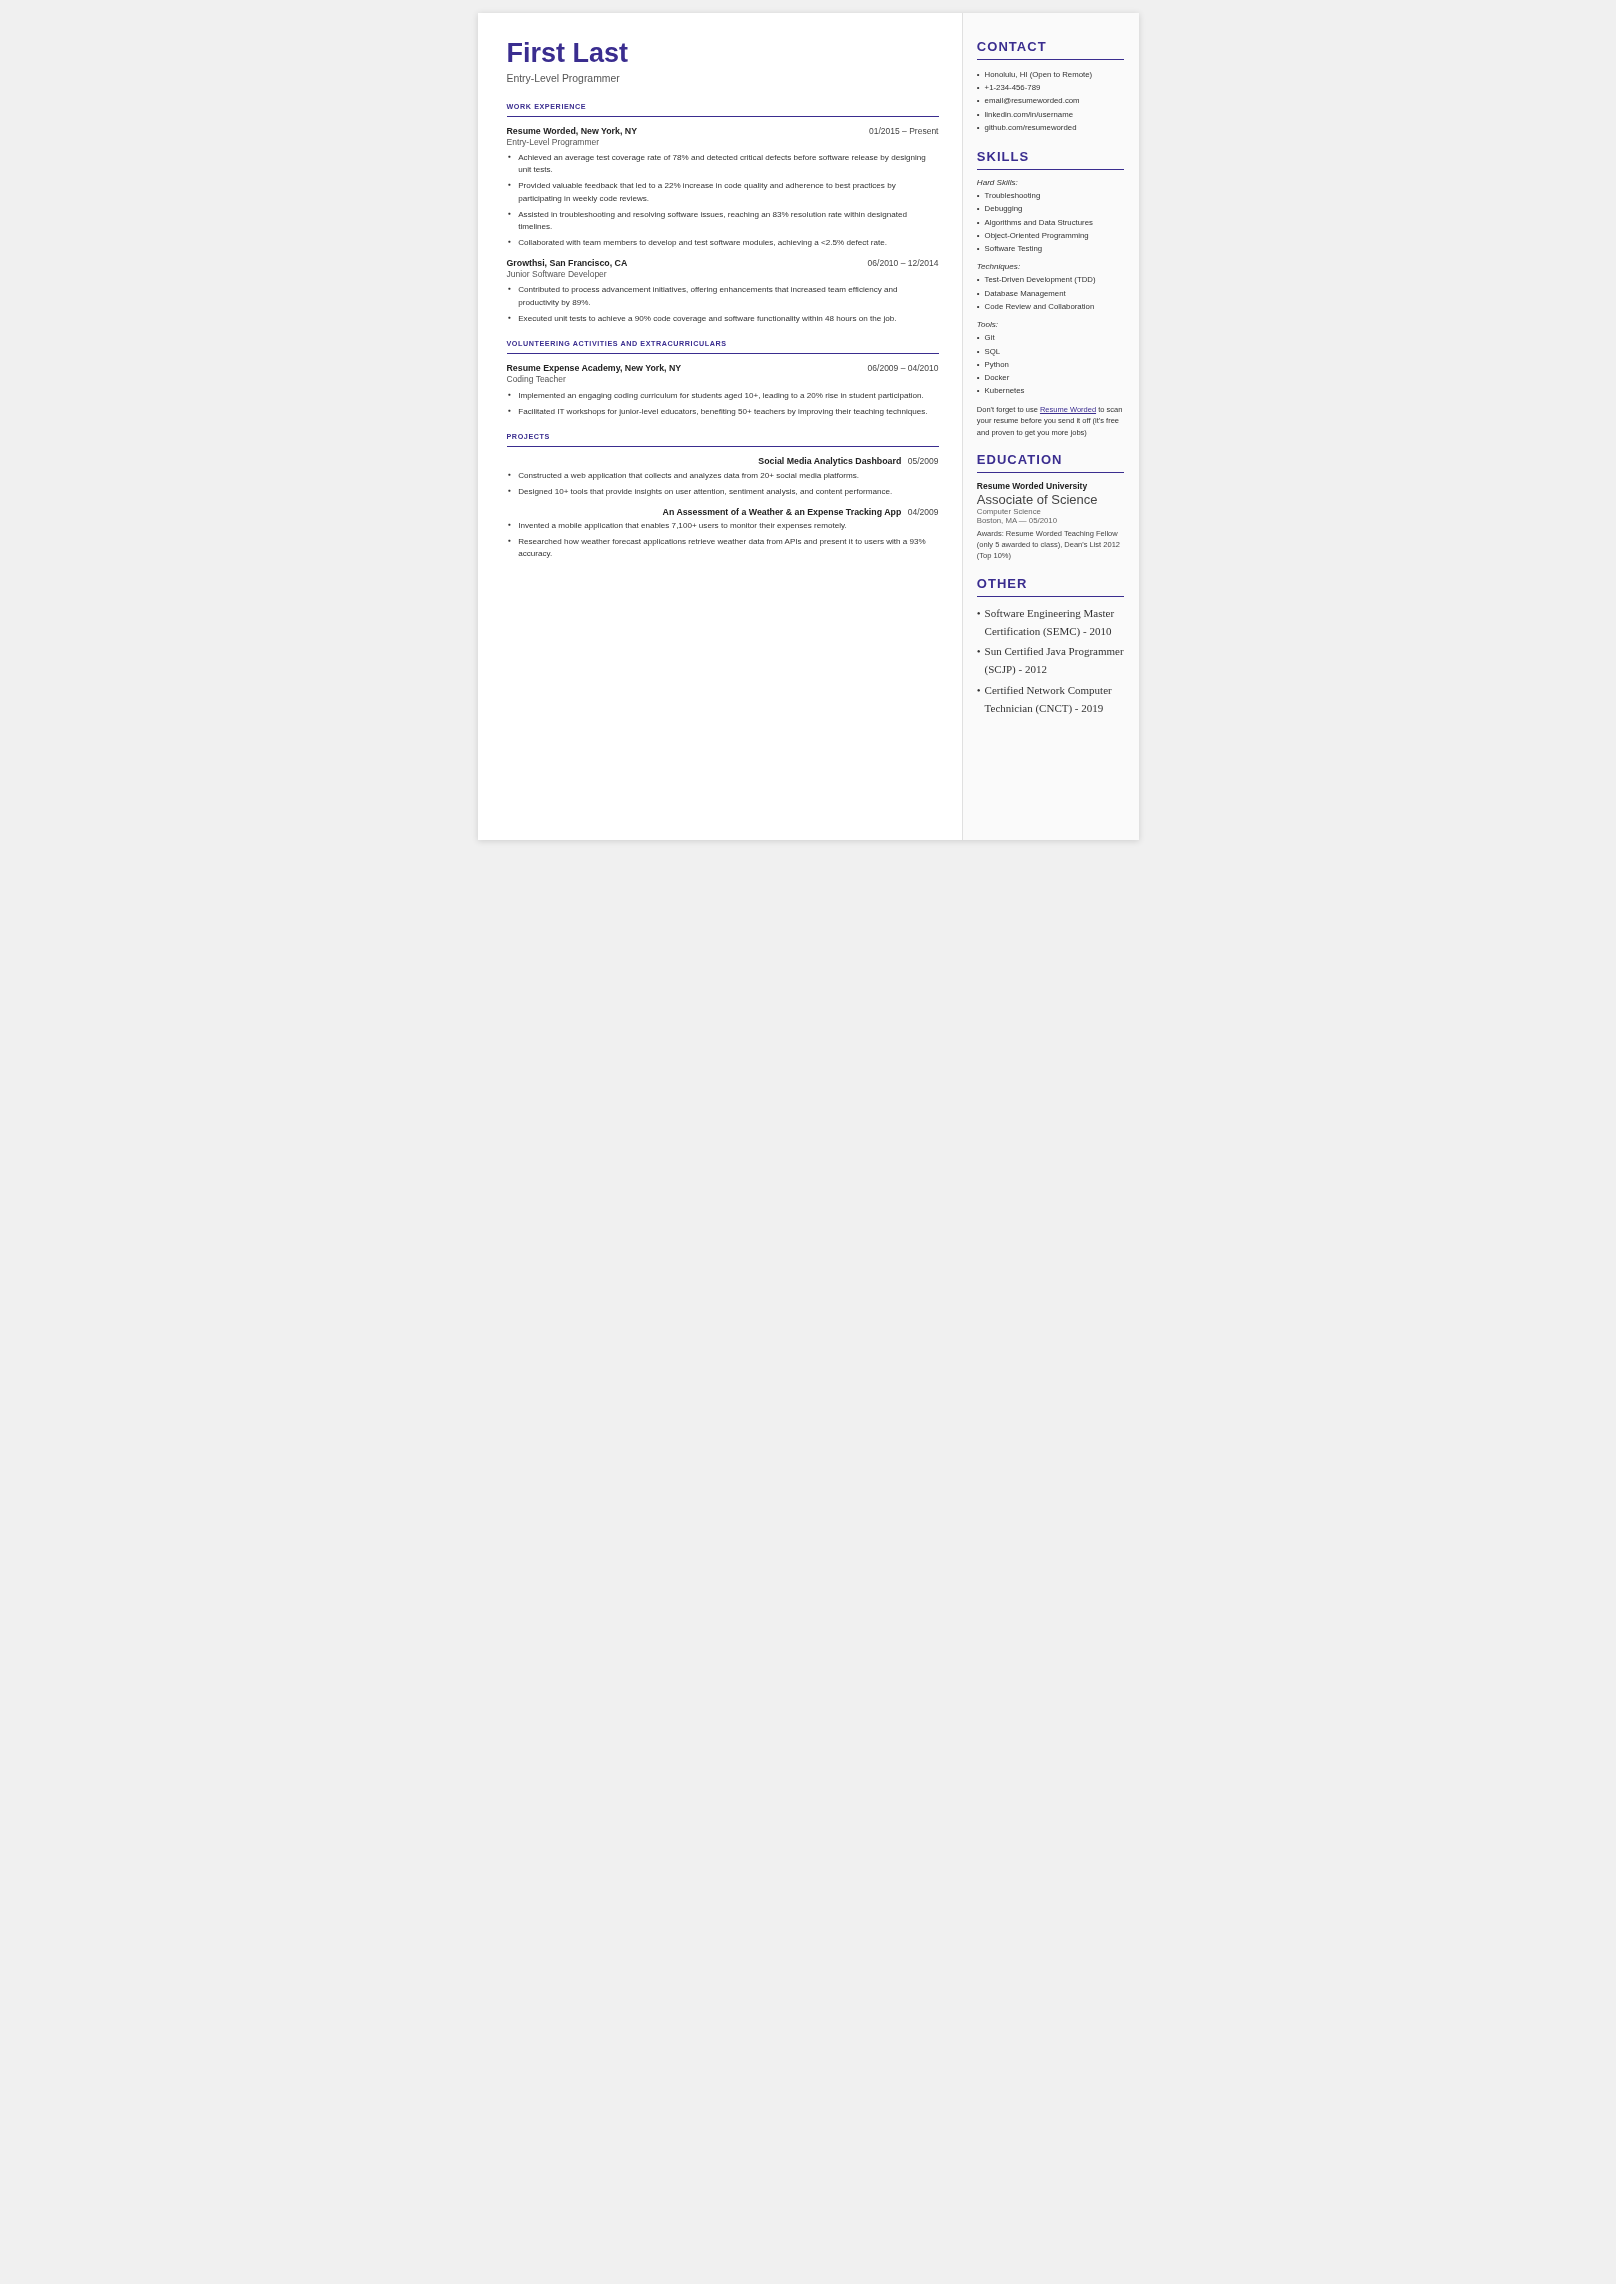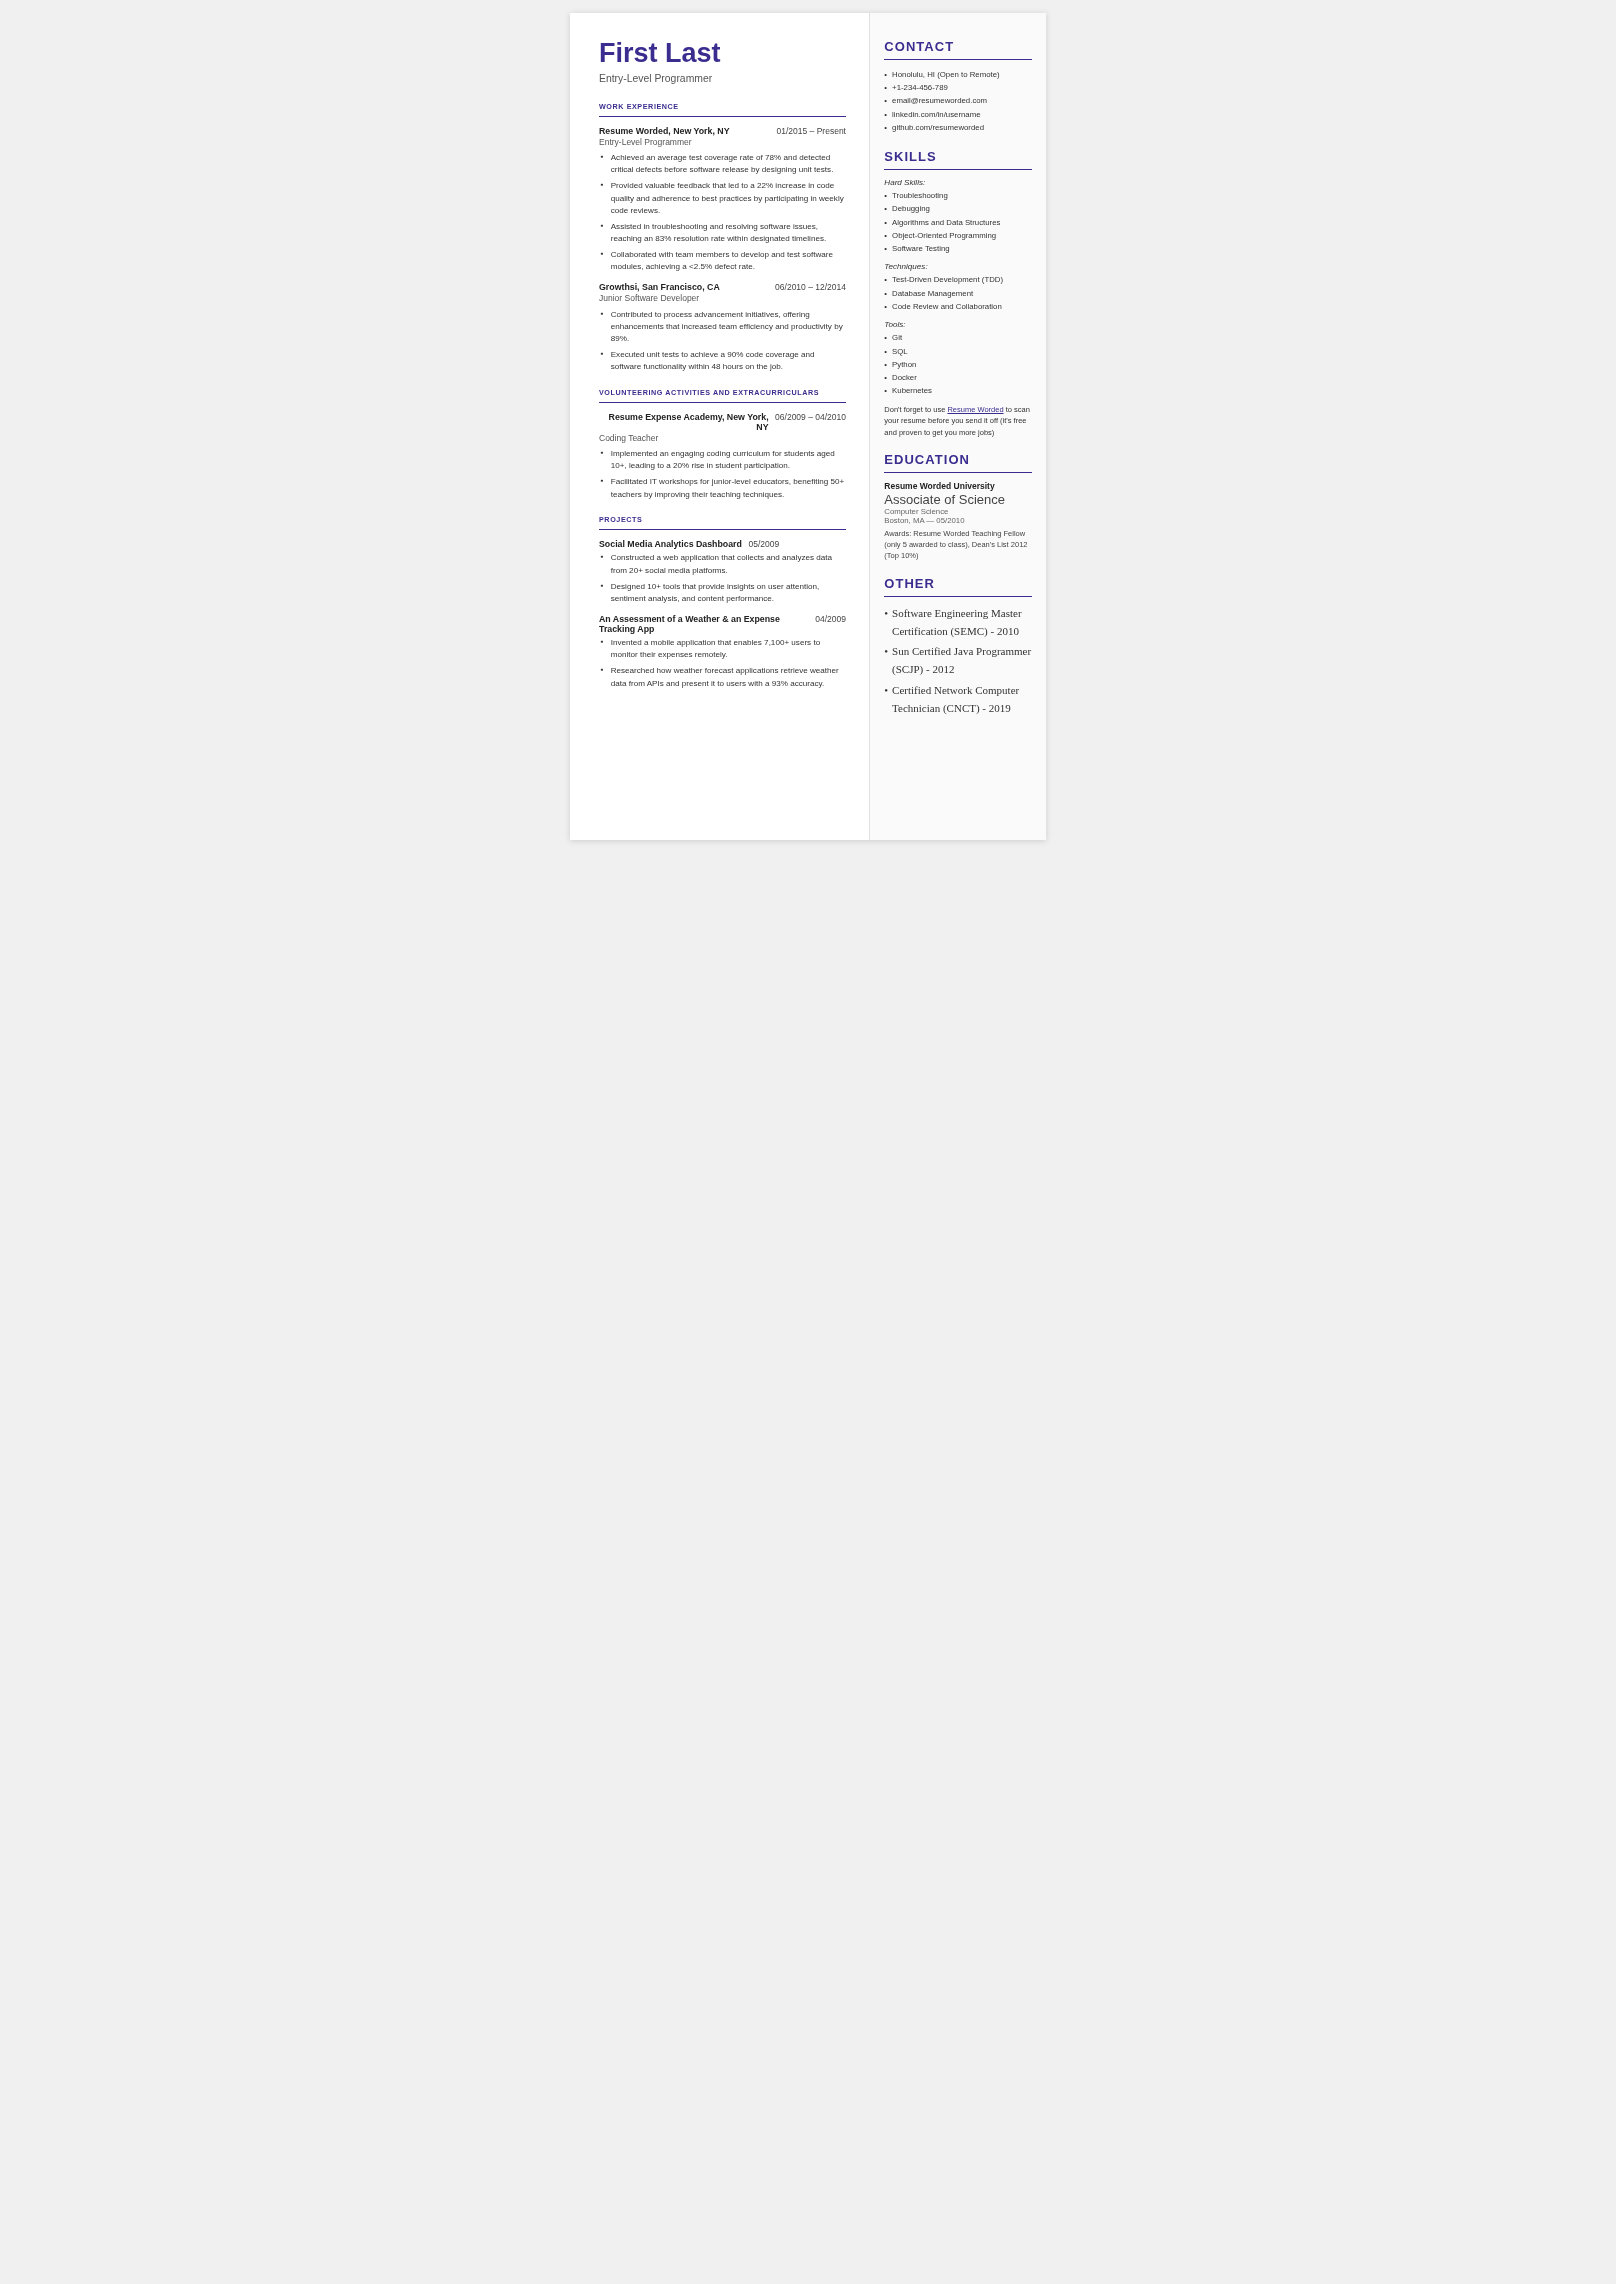--- a/index.html
+++ b/index.html
@@ -6,21 +6,21 @@
     body {
       font-family: Arial, sans-serif;
       background: #f0f0f0;
       display: flex;
       justify-content: center;
       align-items: flex-start;
       min-height: 100vh;
       padding: 13px;
     }
     .resume-container {
-      width: 476px;
+      width: 661px;
       background: white;
       display: flex;
       flex-direction: row;
       box-shadow: 0 1.3px 6.5px rgba(0,0,0,0.15);
       min-height: 827px;
     }
     
     .left-col {
       flex: 1;
       padding: 26px 23px 26px 29px;
@@ -92,21 +92,21 @@
       content: '●';
       position: absolute;
       left: 1.3px;
       top: 0;
       font-size: 5.2px;
       color: #333;
       line-height: 1.9;
     }
     .project-header {
       display: flex;
-      justify-content: flex-start;
+      justify-content: flex-end;
       align-items: baseline;
       margin-bottom: 3.3px;
       margin-top: 7.8px;
     }
     .project-name {
       font-size: 8.8px;
       font-weight: 700;
       color: #222;
     }
     .project-date {

